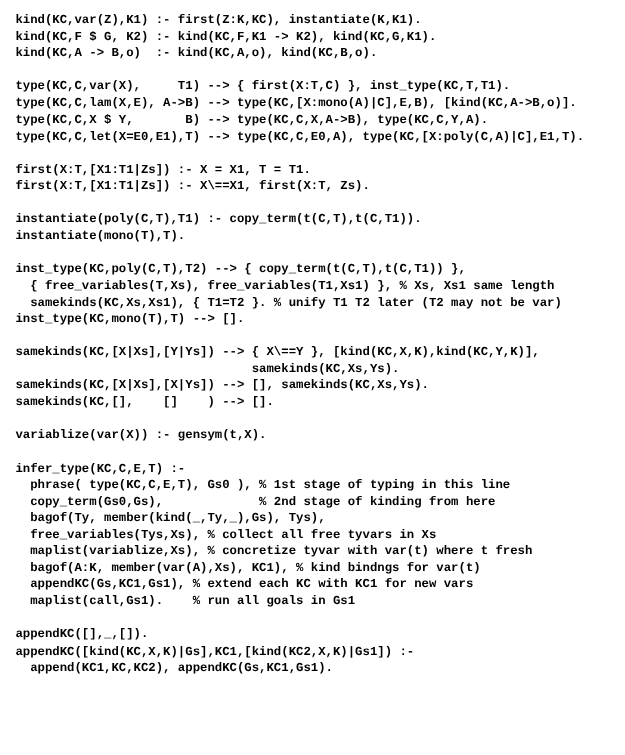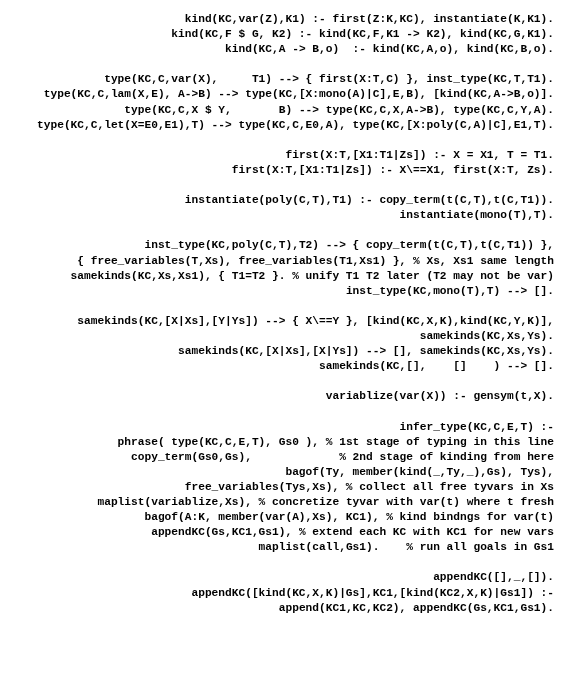--- a/index.html
+++ b/index.html
@@ -13,21 +13,20 @@
   pre.code {
     margin: 0;
     padding: 12px 14px;
     font-family: "Courier New", Courier, monospace;
     font-size: 11.2px;
     line-height: 15.1px;
     white-space: pre;
     color: #000;
     font-weight: bold;
     letter-spacing: 0px;
-    text-align: right;
   }
 </style>
 </head>
 <body>
 
 <pre class="code">kind(KC,var(Z),K1) :- first(Z:K,KC), instantiate(K,K1).
 kind(KC,F $ G, K2) :- kind(KC,F,K1 -&gt; K2), kind(KC,G,K1).
 kind(KC,A -&gt; B,o)  :- kind(KC,A,o), kind(KC,B,o).
 
 type(KC,C,var(X),     T1) --&gt; { first(X:T,C) }, inst_type(KC,T,T1).

